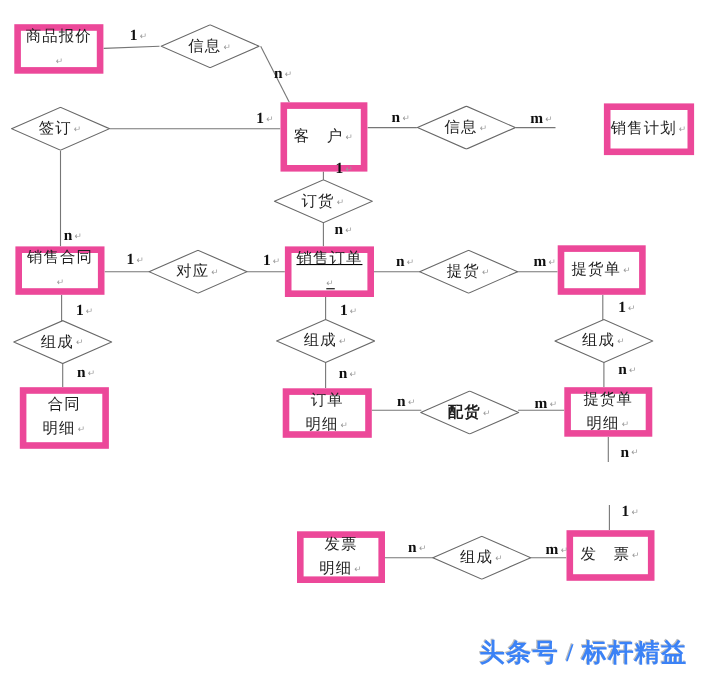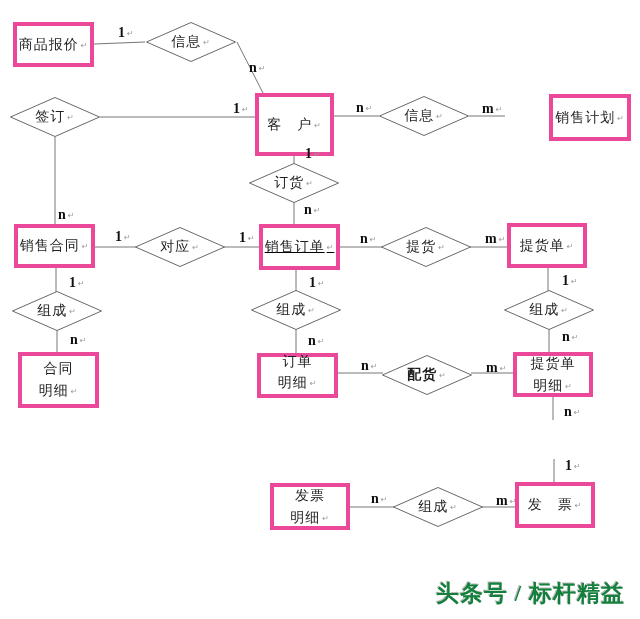--- a/index.html
+++ b/index.html
@@ -3,21 +3,21 @@
 <meta charset="utf-8">
 <style>
   html,body{margin:0;padding:0;background:#ffffff;}
   .canvas{
     position:relative;width:640px;height:619px;background:#ffffff;overflow:hidden;
     font-family:"Liberation Serif","DejaVu Serif",serif;
   }
   .wires{position:absolute;left:0;top:0;}
   .wires line{stroke:#767676;stroke-width:1;}
   .entity{
-    position:absolute;border:4px solid #ec4899;background:#ffffff;
+    position:absolute;border:6px solid #ec4899;background:#ffffff;
     display:flex;align-items:center;justify-content:center;box-sizing:border-box;
   }
   .entity .label{
     font-size:14px;color:#1f1f1f;text-align:center;white-space:pre-line;
     line-height:1.55;letter-spacing:1px;
   }
   .diamond{position:absolute;width:90px;height:40px;}
   .diamond svg{position:absolute;left:0;top:0;display:block;}
   .diamond polygon{fill:#ffffff;stroke:#686868;stroke-width:1;}
   .dlabel{
@@ -32,21 +32,21 @@
   .entity .label::after,.dlabel::after,.card::after,.caption::after{
     content:"\21B5";font-family:"DejaVu Sans",sans-serif;
     font-size:8px;color:#9a9a9a;margin-left:2px;font-weight:normal;vertical-align:1px;
   }
   .caption{
     position:absolute;left:176px;top:588px;font-size:15px;font-weight:bold;
     color:#121212;letter-spacing:0.5px;white-space:nowrap;
   }
   .watermark{
     position:absolute;left:436px;top:578px;font-size:23px;font-weight:bold;
-    color:#15803d;letter-spacing:1px;white-space:nowrap;
+    color:#3b82f6;letter-spacing:1px;white-space:nowrap;
     text-shadow:1px 1px 0 #ffffff,-1px -1px 0 #bcbcbc;
   }
 </style>
 </head>
 <body>
 
 <div class="canvas">
 
   <svg class="wires" width="640" height="619">
     <line x1="94" y1="44" x2="145" y2="42"></line>
@@ -90,21 +90,21 @@
   <div class="entity" style="left:259px;top:224px;width:81px;height:46px;text-decoration:underline;">
       <span class="label">销售订单</span>
     </div>
   <div class="entity" style="left:507px;top:223px;width:80px;height:45px;">
       <span class="label">提货单</span>
     </div>
   <div class="entity" style="left:18px;top:352px;width:81px;height:56px;">
       <span class="label">合同
 明细</span>
     </div>
-  <div class="entity" style="left:257px;top:353px;width:81px;height:45px;align-items:flex-end;">
+  <div class="entity" style="left:257px;top:353px;width:81px;height:45px;">
       <span class="label">订单
 明细</span>
     </div>
   <div class="entity" style="left:513px;top:352px;width:80px;height:45px;">
       <span class="label">提货单
 明细</span>
     </div>
   <div class="entity" style="left:270px;top:483px;width:80px;height:47px;">
       <span class="label">发票
 明细</span>

